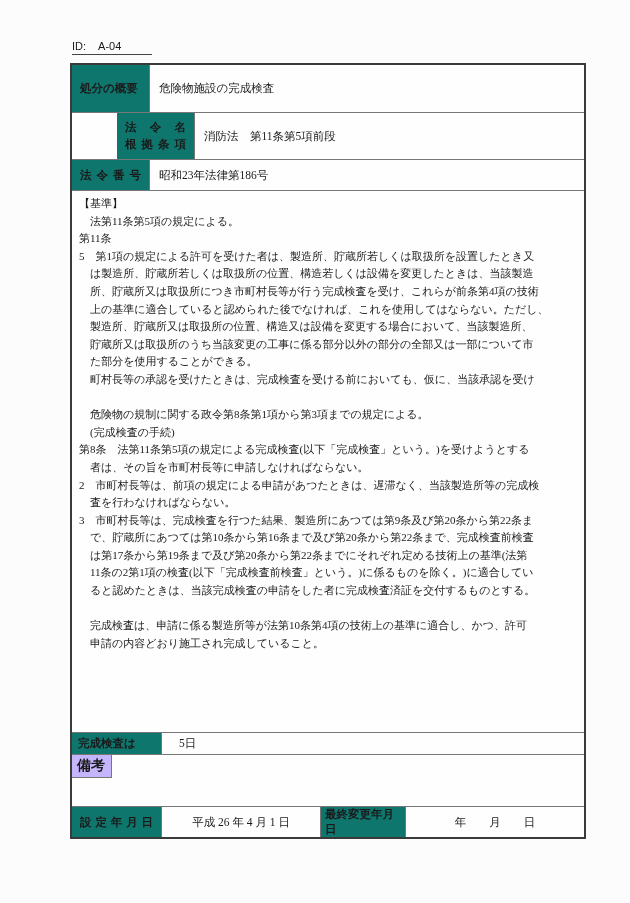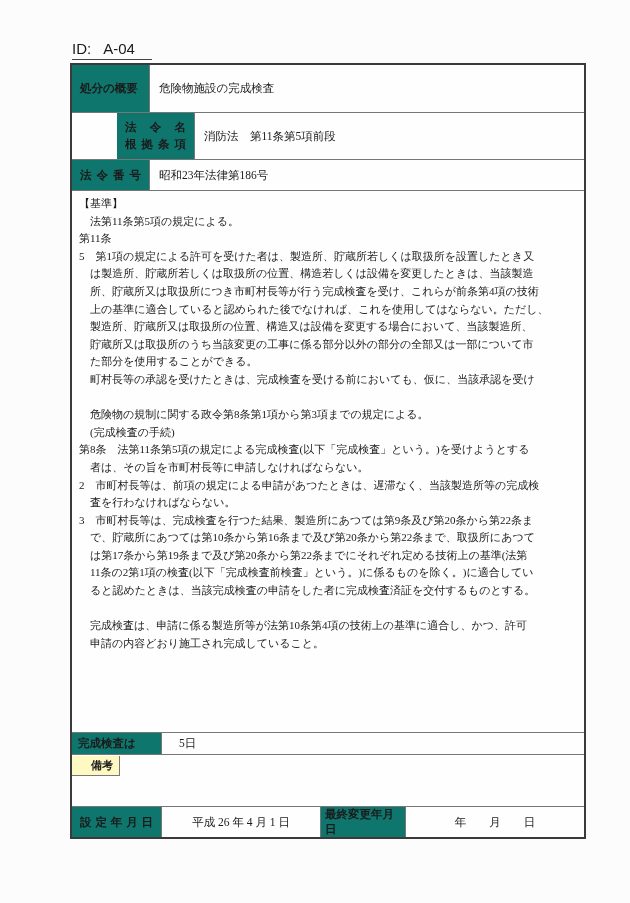--- a/index.html
+++ b/index.html
@@ -8,21 +8,21 @@
     background: #fcfcfc;
     font-family: "Liberation Sans", sans-serif;
     color: #1a1a1a;
     position: relative;
   }
   .page { position: absolute; inset: 0; }
 
   
   .doc-id {
     position: absolute; left: 72px; top: 40px;
-    font-size: 15px; font-family: "Liberation Sans", sans-serif;
+    font-size: 11px; font-family: "Liberation Sans", sans-serif;
     border-bottom: 1.5px solid #444;
     padding: 0 14px 2px 0;
     min-width: 80px;
   }
   .doc-id .gap { display: inline-block; width: 12px; }
 
   
   .table {
     position: absolute; left: 70px; top: 63px; width: 516px;
     border: 2px solid #3a3a3a;
@@ -67,25 +67,25 @@
   .tline { line-height: 17.6px; white-space: pre; }
 
   .r5 { height: 22px; }
   .r5 .label-cell { width: 90px; padding: 0 6px; }
   .r5 .value-cell { padding-left: 17px; }
 
   
   .remarks { height: 52px; border-bottom: 1px solid #777; position: relative; }
   .remarks-label {
     display: inline-block;
-    font-weight: bold; font-size: 11px;
-    padding: 2px 6px 2px 19px;
+    font-weight: bold; font-size: 14px;
+    padding: 2px 6px 2px 5px;
     border-right: 1px solid #777;
     border-bottom: 1px solid #777;
-    background: #fef9c3;
+    background: #c4b5fd;
   }
 
   .r7 { height: 30px; border-bottom: none; }
   .r7 .label-cell.l1 { width: 90px; }
   .r7 .value-cell.v1 { width: 158px; flex: 0 0 auto; justify-content: center; padding: 0; }
   .r7 .label-cell.l2 { width: 86px; border-left: 1px solid #777; padding: 2px 4px; letter-spacing: 0; }
   .r7 .value-cell.v2 { justify-content: center; padding: 0; }
 </style>
 </head>
 <body>
@@ -132,21 +132,21 @@
           <div class="tline">　た部分を使用することができる。</div>
           <div class="tline">　町村長等の承認を受けたときは、完成検査を受ける前においても、仮に、当該承認を受け</div>
           <div class="tline">&nbsp;</div>
           <div class="tline">　危険物の規制に関する政令第8条第1項から第3項までの規定による。</div>
           <div class="tline">　(完成検査の手続)</div>
           <div class="tline">第8条　法第11条第5項の規定による完成検査(以下「完成検査」という。)を受けようとする</div>
           <div class="tline">　者は、その旨を市町村長等に申請しなければならない。</div>
           <div class="tline">2　市町村長等は、前項の規定による申請があつたときは、遅滞なく、当該製造所等の完成検</div>
           <div class="tline">　査を行わなければならない。</div>
           <div class="tline">3　市町村長等は、完成検査を行つた結果、製造所にあつては第9条及び第20条から第22条ま</div>
-          <div class="tline">　で、貯蔵所にあつては第10条から第16条まで及び第20条から第22条まで、取扱所にあつて</div>
+          <div class="tline">　で、貯蔵所にあつては第10条から第16条まで及び第20条から第22条まで、完成検査前検査</div>
           <div class="tline">　は第17条から第19条まで及び第20条から第22条までにそれぞれ定める技術上の基準(法第</div>
           <div class="tline">　11条の2第1項の検査(以下「完成検査前検査」という。)に係るものを除く。)に適合してい</div>
           <div class="tline">　ると認めたときは、当該完成検査の申請をした者に完成検査済証を交付するものとする。</div>
           <div class="tline">&nbsp;</div>
           <div class="tline">　完成検査は、申請に係る製造所等が法第10条第4項の技術上の基準に適合し、かつ、許可</div>
           <div class="tline">　申請の内容どおり施工され完成していること。</div>
         </div>
     </div>
 
     <div class="row r5">

